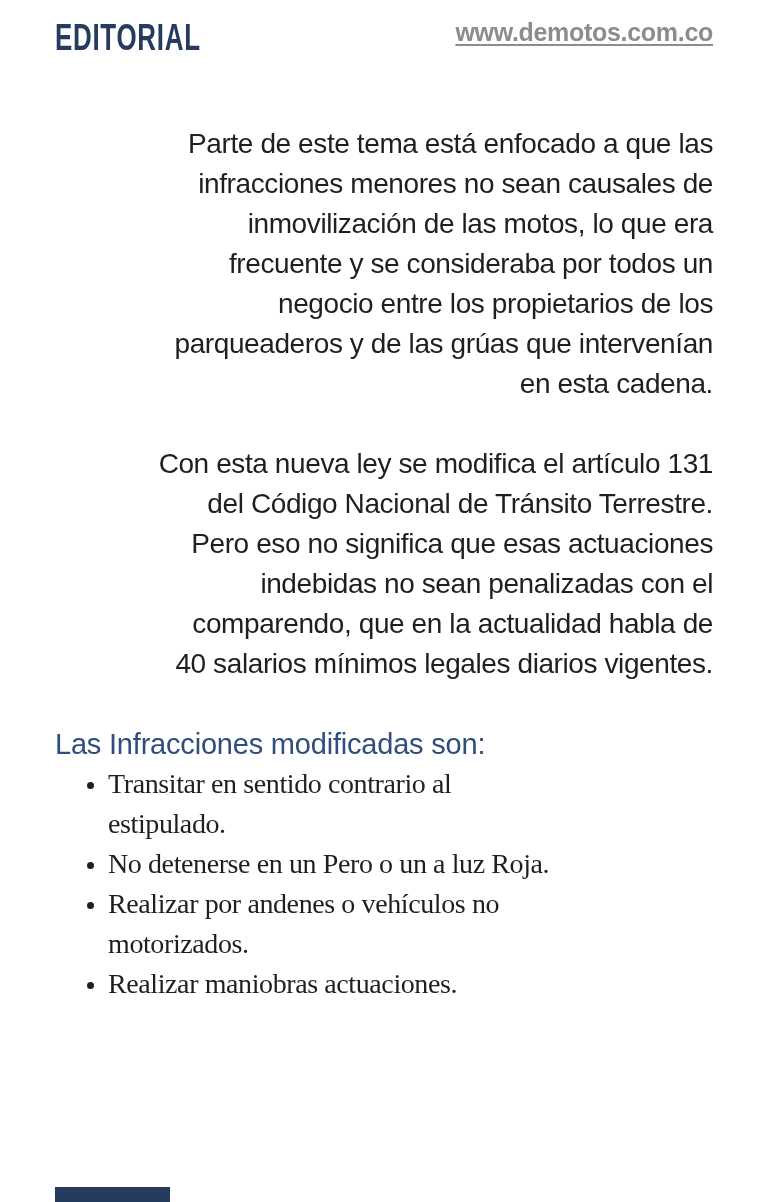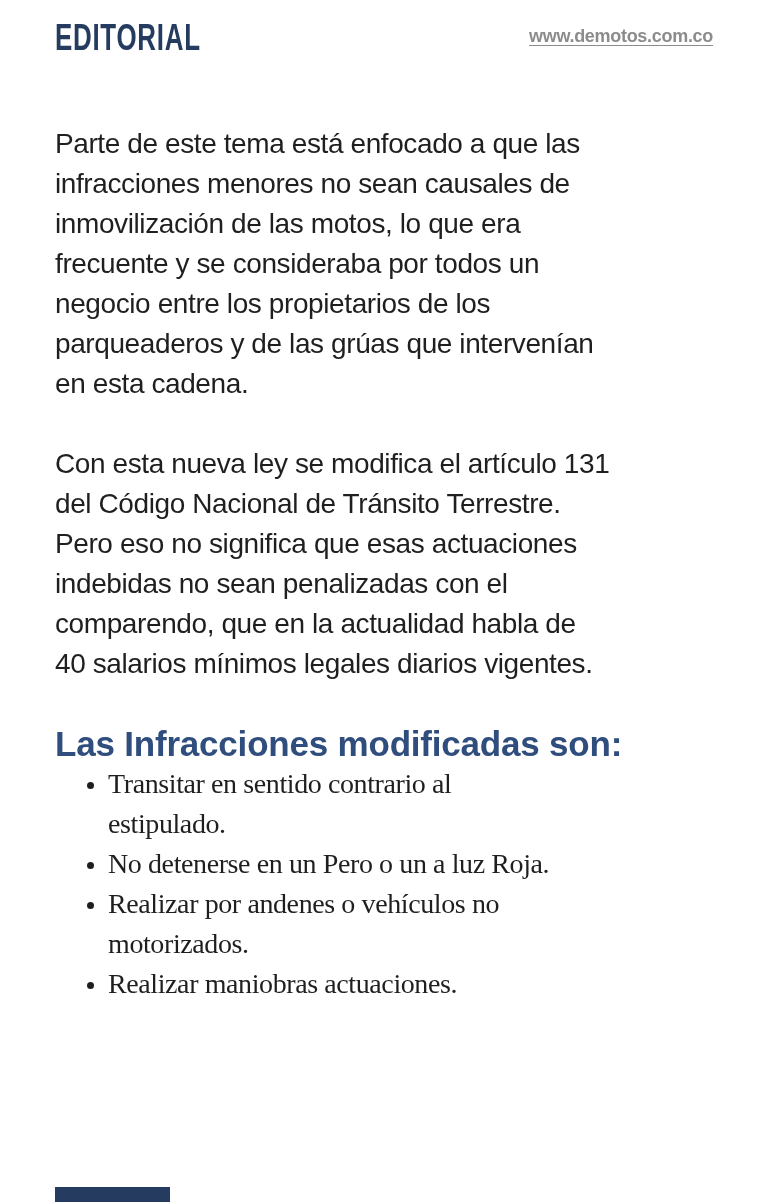--- a/index.html
+++ b/index.html
@@ -31,46 +31,47 @@
     font-weight: 800;
     color: #253c60;
     letter-spacing: 1px;
     transform: scaleX(0.72);
     transform-origin: left top;
     white-space: nowrap;
     line-height: 1;
     padding-top: 2px;
   }
   .site-link {
-    font-size: 18px;
+    font-size: 25px;
     font-weight: 700;
     color: #8c8c8c;
     text-decoration: underline;
     text-underline-offset: 3px;
-    margin-top: 8px;
+    margin-top: 0;
     letter-spacing: -0.3px;
     cursor: pointer;
     text-align: center;
   }
   
   .article {
     margin-top: 64px;
     font-size: 28px;
     line-height: 40px;
     color: #1f1f1f;
     letter-spacing: -0.4px;
   }
   .para {
     white-space: pre-line;
     margin: 4px 0 40px 0;
+    text-align: right;
   }
   .list-heading {
-    font-size: 35px;
+    font-size: 29px;
     line-height: 40px;
-    font-weight: 700;
+    font-weight: 400;
     color: #2f4d7d;
     margin: 0;
     letter-spacing: -0.2px;
   }
   .infractions-list {
     margin: 0;
     padding: 0 0 0 53px;
     list-style: disc outside;
     font-family: Liberation Serif, serif;
   }

